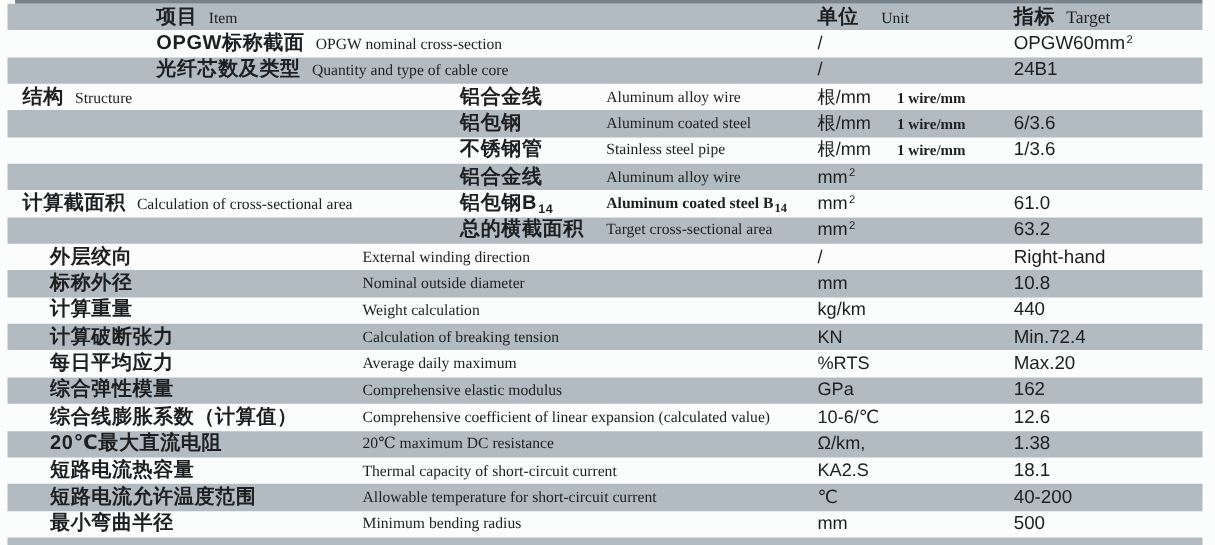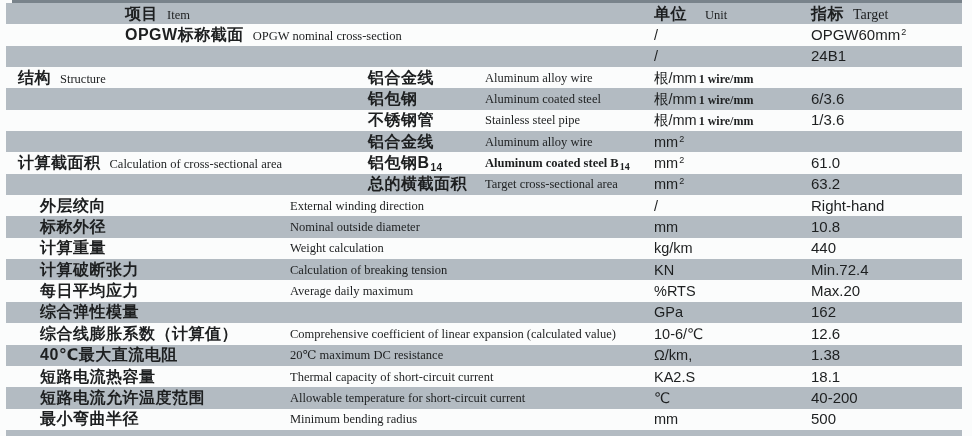--- a/index.html
+++ b/index.html
@@ -21,21 +21,21 @@
   .cell-item-en-a{left:284px}
   .cell-sub{left:362px}
   .cell-sub-en{left:479px}
   .cell-unit{left:648px}
   .cell-target{left:805px}
   .zh{font-family:"Liberation Sans","DejaVu Sans",sans-serif;font-weight:bold;font-size:16px;letter-spacing:.5px}
   .en{font-family:"Liberation Serif","DejaVu Serif",serif;font-size:12.5px;font-weight:normal}
   .inline-en{margin-left:9px}
   
   .unit-main{font-size:14.5px}
-  .unit-extra{margin-left:1px;font-family:"Liberation Serif","DejaVu Serif",serif;font-weight:bold;font-size:12px}
+  .unit-extra{margin-left:20px;font-family:"Liberation Serif","DejaVu Serif",serif;font-weight:bold;font-size:12px}
   .row.header .unit-extra{font-weight:normal;font-size:12.5px;margin-left:17px}
   .cell-target{font-size:15px}
   .target-extra{margin-left:8px;font-family:"Liberation Serif","DejaVu Serif",serif;font-size:14px;font-weight:normal}
   .row.header .cell-unit .unit-main,.row.header .cell-target .target-main{font-weight:bold;font-size:16px;letter-spacing:.5px}
   .sp{font-size:9px;position:relative;top:-5px;margin-left:1px}
   .sb{font-size:10px;position:relative;top:3px;margin-left:1px}
   .row.sub-en-bold .cell-sub-en{font-weight:bold}
 </style>
 </head>
 <body>
@@ -58,20 +58,21 @@
     <span class="cell cell-item"><span class="zh">OPGW标称截面</span><span class="en inline-en item-en-i">OPGW nominal cross-section</span></span>
 
     <span class="cell cell-sub"><span class="zh"></span><span class="zh sb"></span></span>
     <span class="cell cell-sub-en en"><span></span><span class="sb"></span></span>
     <span class="cell cell-unit"><span class="unit-main">/</span><span class="sp"></span><span class="unit-extra"></span></span>
     <span class="cell cell-target"><span class="target-main">OPGW60mm</span><span class="sp">2</span><span class="target-extra"></span></span>
   </div>
 
   <div class="row top gray">
     <span class="cell cell-section"><span class="zh"></span><span class="en inline-en"></span></span>
+    <span class="cell cell-item"><span class="zh">光纤芯数及类型</span><span class="en inline-en item-en-i">Quantity and type of cable core</span></span>
 
     <span class="cell cell-sub"><span class="zh"></span><span class="zh sb"></span></span>
     <span class="cell cell-sub-en en"><span></span><span class="sb"></span></span>
     <span class="cell cell-unit"><span class="unit-main">/</span><span class="sp"></span><span class="unit-extra"></span></span>
     <span class="cell cell-target"><span class="target-main">24B1</span><span class="sp"></span><span class="target-extra"></span></span>
   </div>
 
   <div class="row mid white">
     <span class="cell cell-section"><span class="zh">结构</span><span class="en inline-en">Structure</span></span>
     <span class="cell cell-item"><span class="zh"></span></span>
@@ -178,39 +179,40 @@
     <span class="cell cell-item-en-a en">Average daily maximum</span>
     <span class="cell cell-sub"><span class="zh"></span><span class="zh sb"></span></span>
     <span class="cell cell-sub-en en"><span></span><span class="sb"></span></span>
     <span class="cell cell-unit"><span class="unit-main">%RTS</span><span class="sp"></span><span class="unit-extra"></span></span>
     <span class="cell cell-target"><span class="target-main">Max.20</span><span class="sp"></span><span class="target-extra"></span></span>
   </div>
 
   <div class="row std gray">
     <span class="cell cell-section"><span class="zh"></span><span class="en inline-en"></span></span>
     <span class="cell cell-item"><span class="zh">综合弹性模量</span></span>
+    <span class="cell cell-item-en-a en">Comprehensive elastic modulus</span>
     <span class="cell cell-sub"><span class="zh"></span><span class="zh sb"></span></span>
     <span class="cell cell-sub-en en"><span></span><span class="sb"></span></span>
     <span class="cell cell-unit"><span class="unit-main">GPa</span><span class="sp"></span><span class="unit-extra"></span></span>
     <span class="cell cell-target"><span class="target-main">162</span><span class="sp"></span><span class="target-extra"></span></span>
   </div>
 
   <div class="row std white">
     <span class="cell cell-section"><span class="zh"></span><span class="en inline-en"></span></span>
     <span class="cell cell-item"><span class="zh">综合线膨胀系数（计算值）</span></span>
     <span class="cell cell-item-en-a en">Comprehensive coefficient of linear expansion (calculated value)</span>
     <span class="cell cell-sub"><span class="zh"></span><span class="zh sb"></span></span>
     <span class="cell cell-sub-en en"><span></span><span class="sb"></span></span>
     <span class="cell cell-unit"><span class="unit-main">10-6/℃</span><span class="sp"></span><span class="unit-extra"></span></span>
     <span class="cell cell-target"><span class="target-main">12.6</span><span class="sp"></span><span class="target-extra"></span></span>
   </div>
 
   <div class="row std gray">
     <span class="cell cell-section"><span class="zh"></span><span class="en inline-en"></span></span>
-    <span class="cell cell-item"><span class="zh">40℃最大直流电阻</span></span>
+    <span class="cell cell-item"><span class="zh">20℃最大直流电阻</span></span>
     <span class="cell cell-item-en-a en">20℃ maximum DC resistance</span>
     <span class="cell cell-sub"><span class="zh"></span><span class="zh sb"></span></span>
     <span class="cell cell-sub-en en"><span></span><span class="sb"></span></span>
     <span class="cell cell-unit"><span class="unit-main">Ω/km,</span><span class="sp"></span><span class="unit-extra"></span></span>
     <span class="cell cell-target"><span class="target-main">1.38</span><span class="sp"></span><span class="target-extra"></span></span>
   </div>
 
   <div class="row std white">
     <span class="cell cell-section"><span class="zh"></span><span class="en inline-en"></span></span>
     <span class="cell cell-item-en-a en">Thermal capacity of short-circuit current</span>

